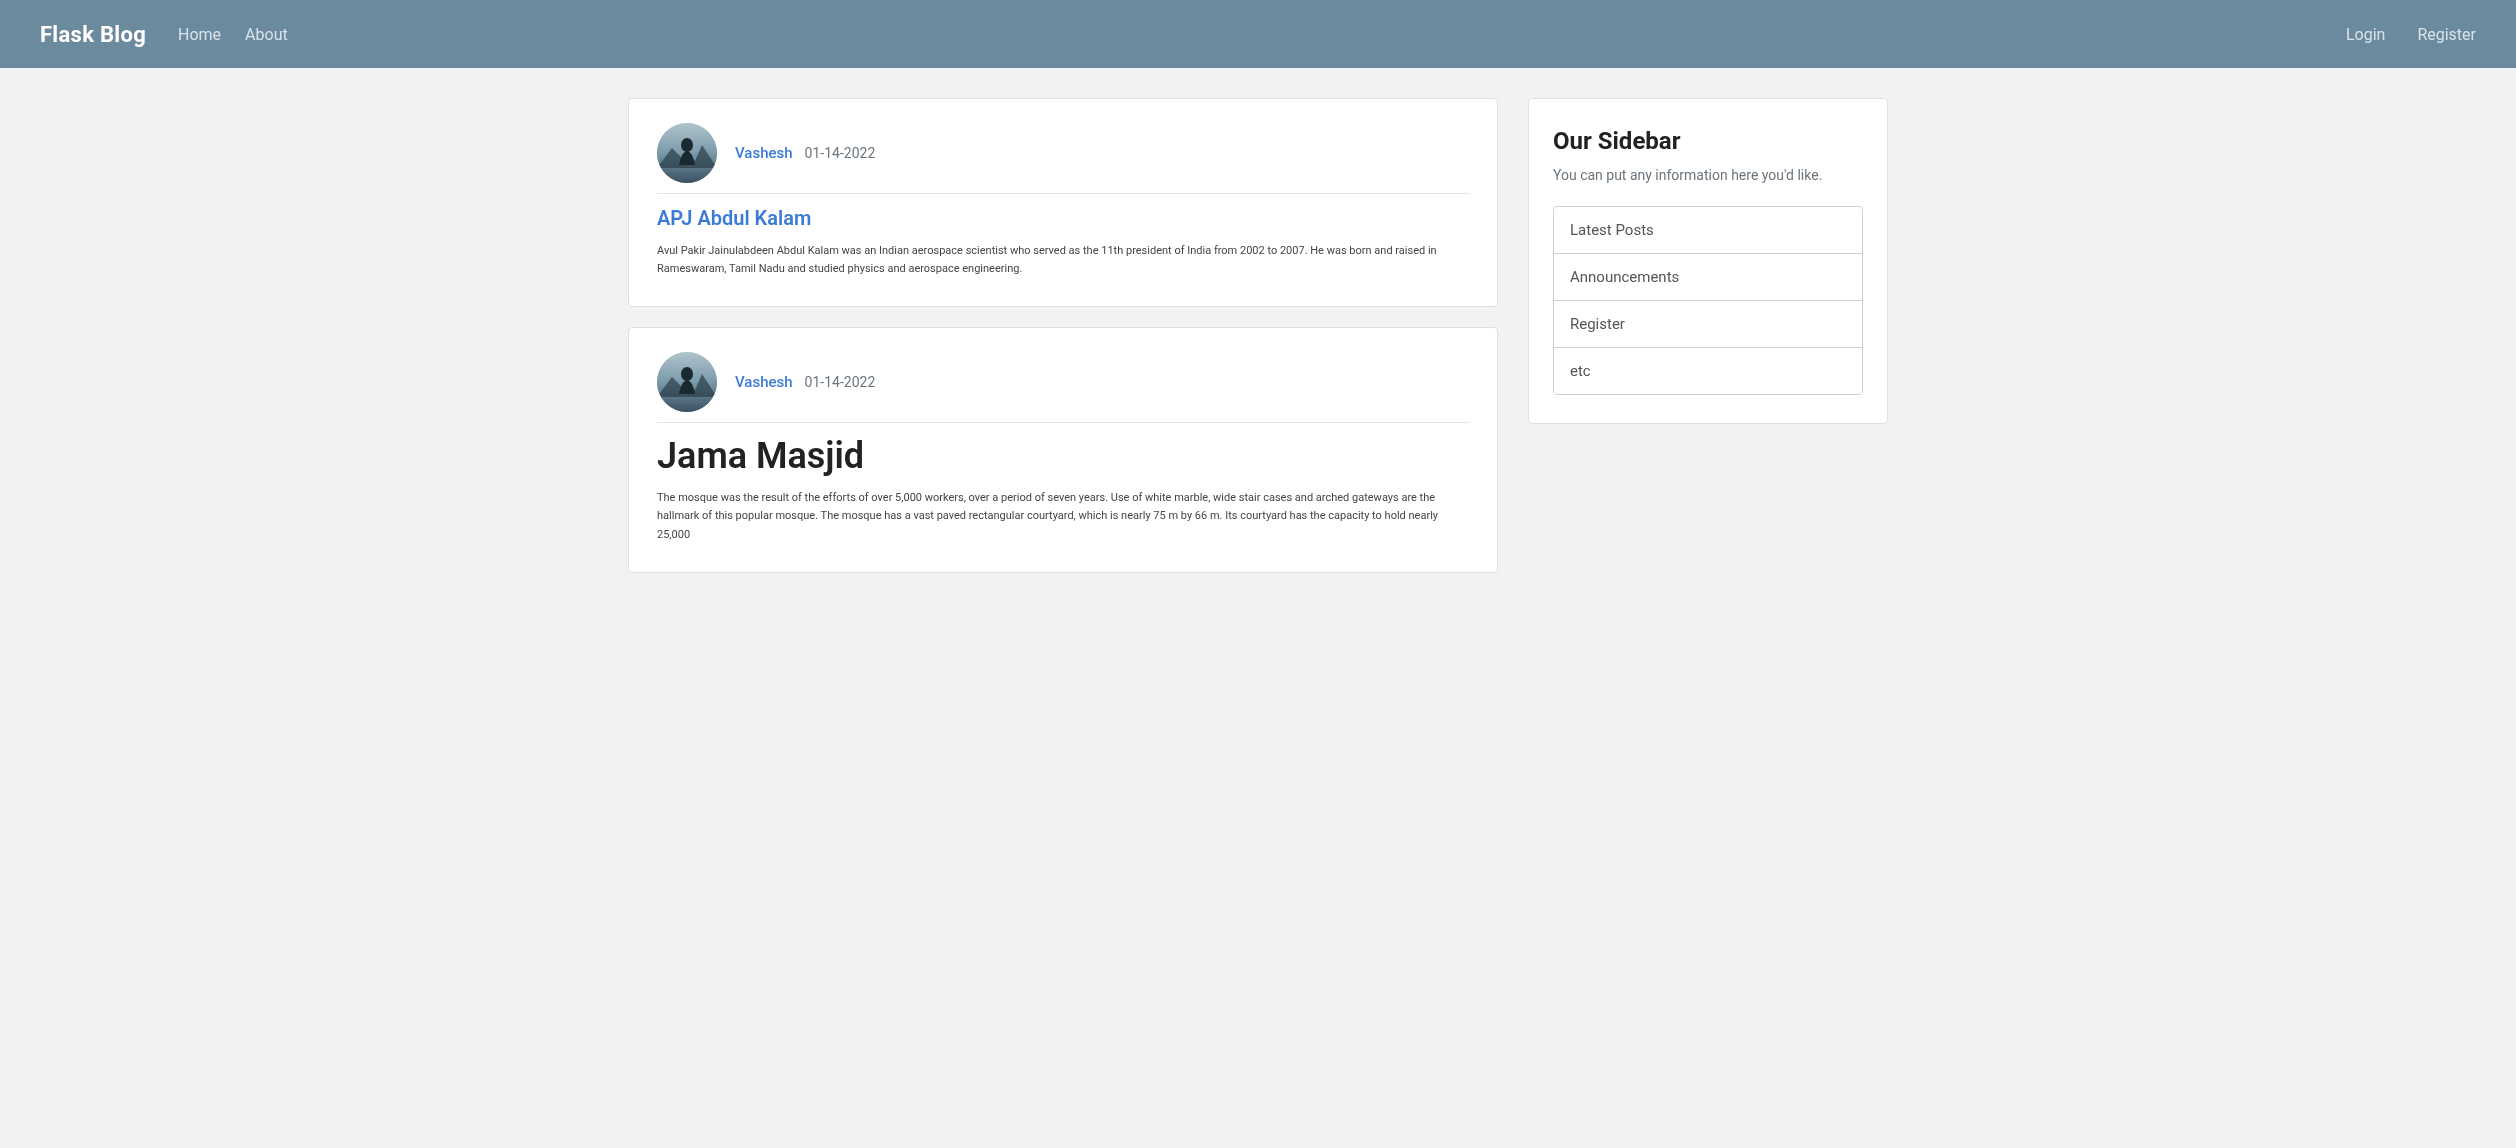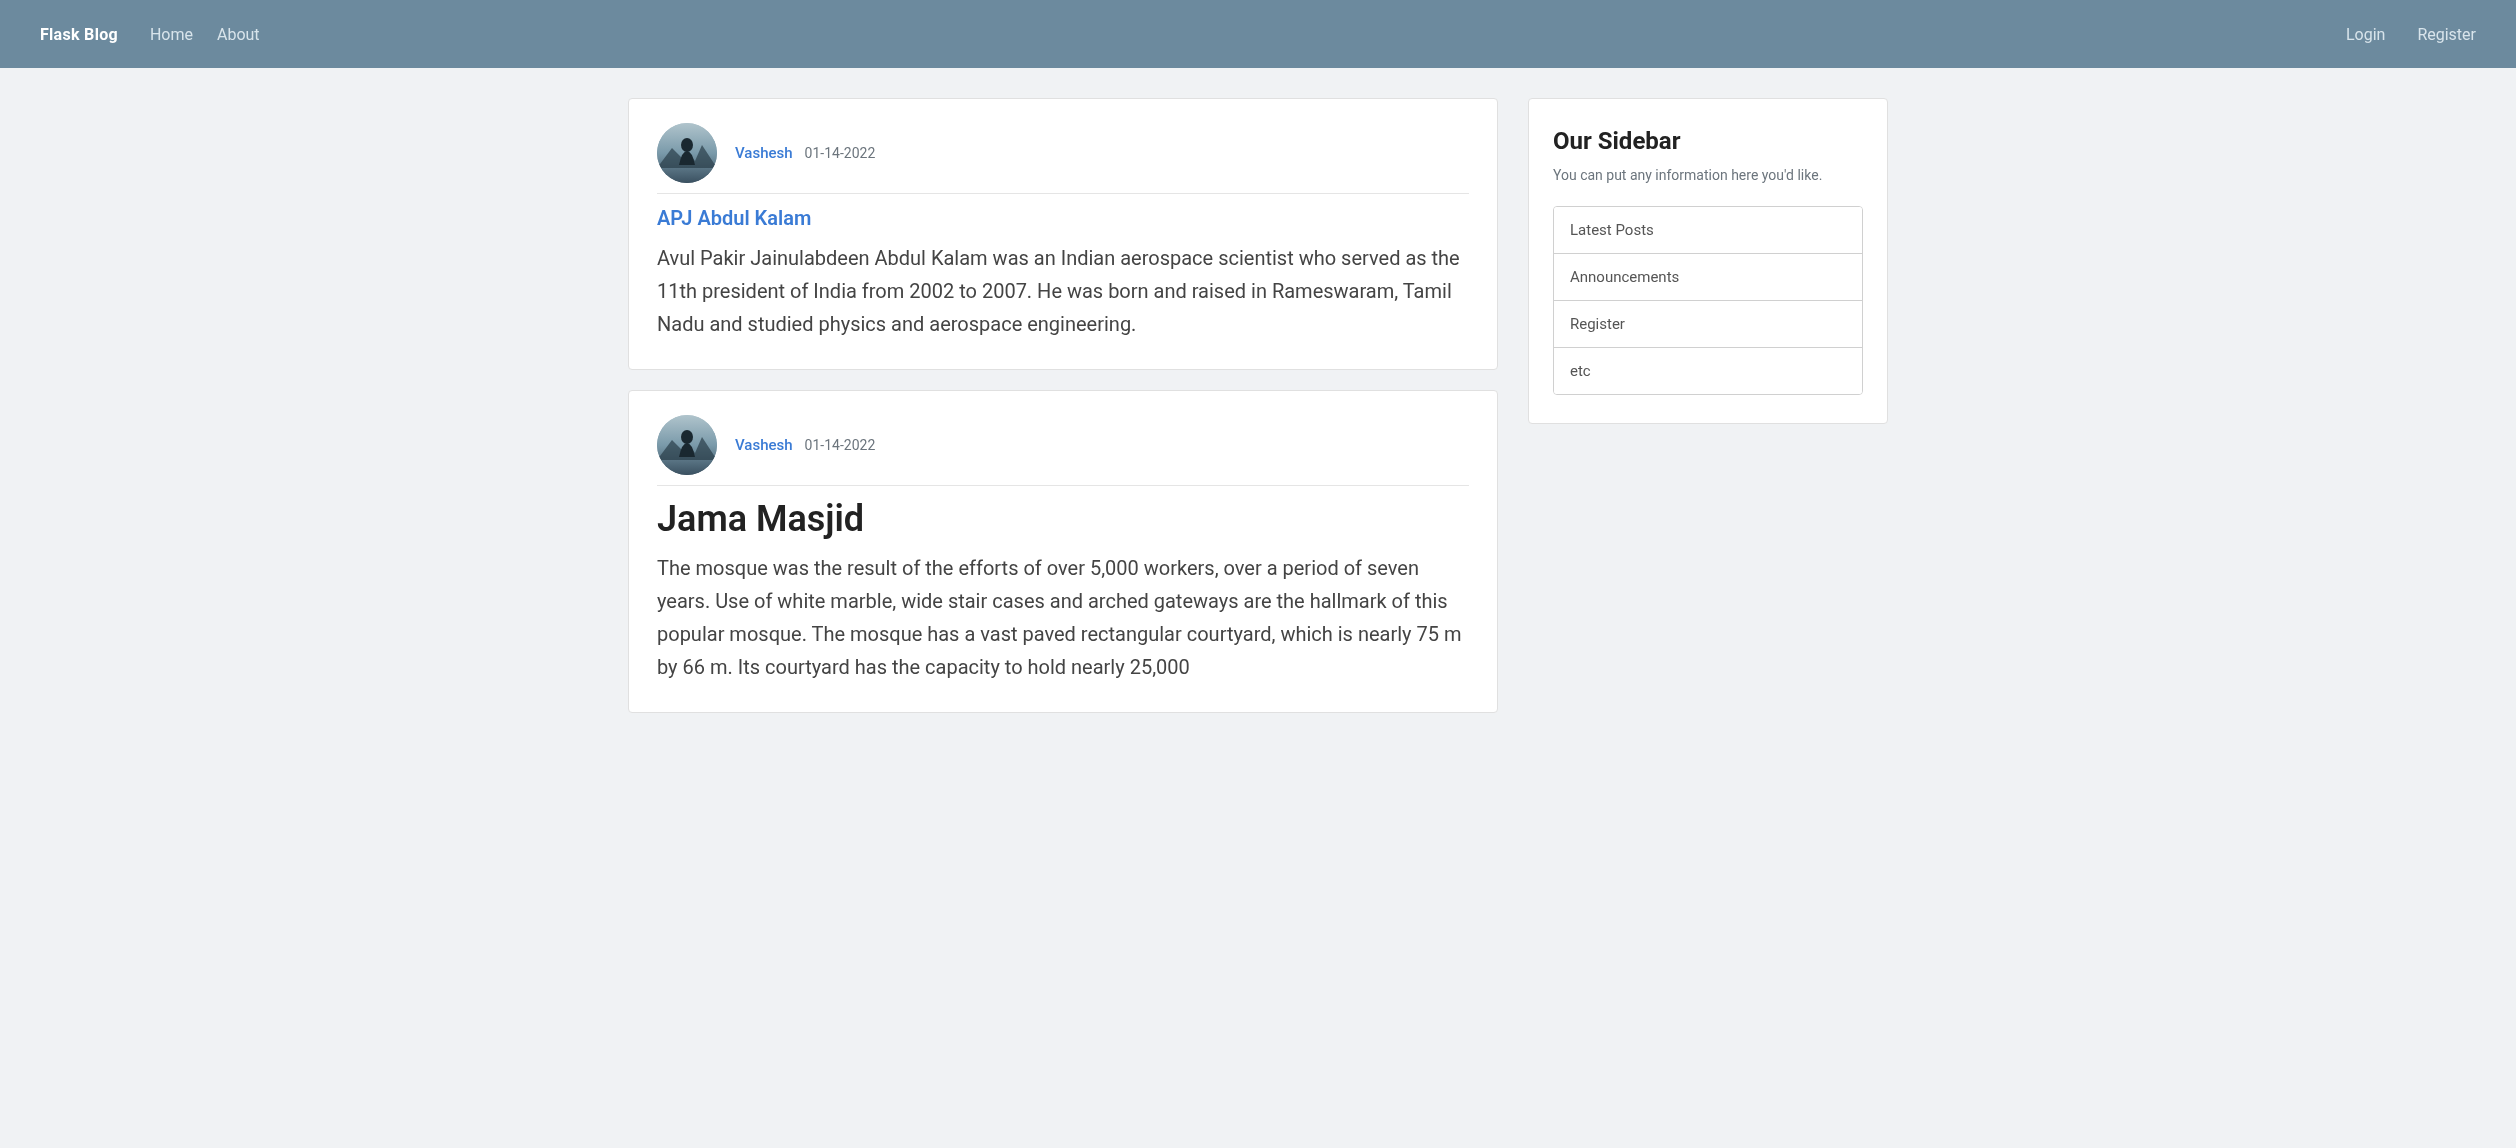--- a/index.html
+++ b/index.html
@@ -25,21 +25,21 @@
     }
 
     .navbar-left {
       display: flex;
       align-items: center;
       gap: 32px;
     }
 
     .navbar-brand {
       color: #ffffff;
-      font-size: 16px;
+      font-size: 22px;
       font-weight: 700;
       text-decoration: none;
       letter-spacing: 0.3px;
     }
 
     .navbar-links {
       display: flex;
       gap: 24px;
     }
 
@@ -147,21 +147,21 @@
 
     .post-title-jama {
       color: #222;
       font-size: 36px;
       font-weight: 600;
       margin-bottom: 12px;
     }
 
     .post-body {
       color: #444;
-      font-size: 20px;
+      font-size: 11px;
       line-height: 1.65;
     }
 
     
     .sidebar {
       width: 360px;
       flex-shrink: 0;
       background: #ffffff;
       border-radius: 4px;
       border: 1px solid #e0e0e0;

